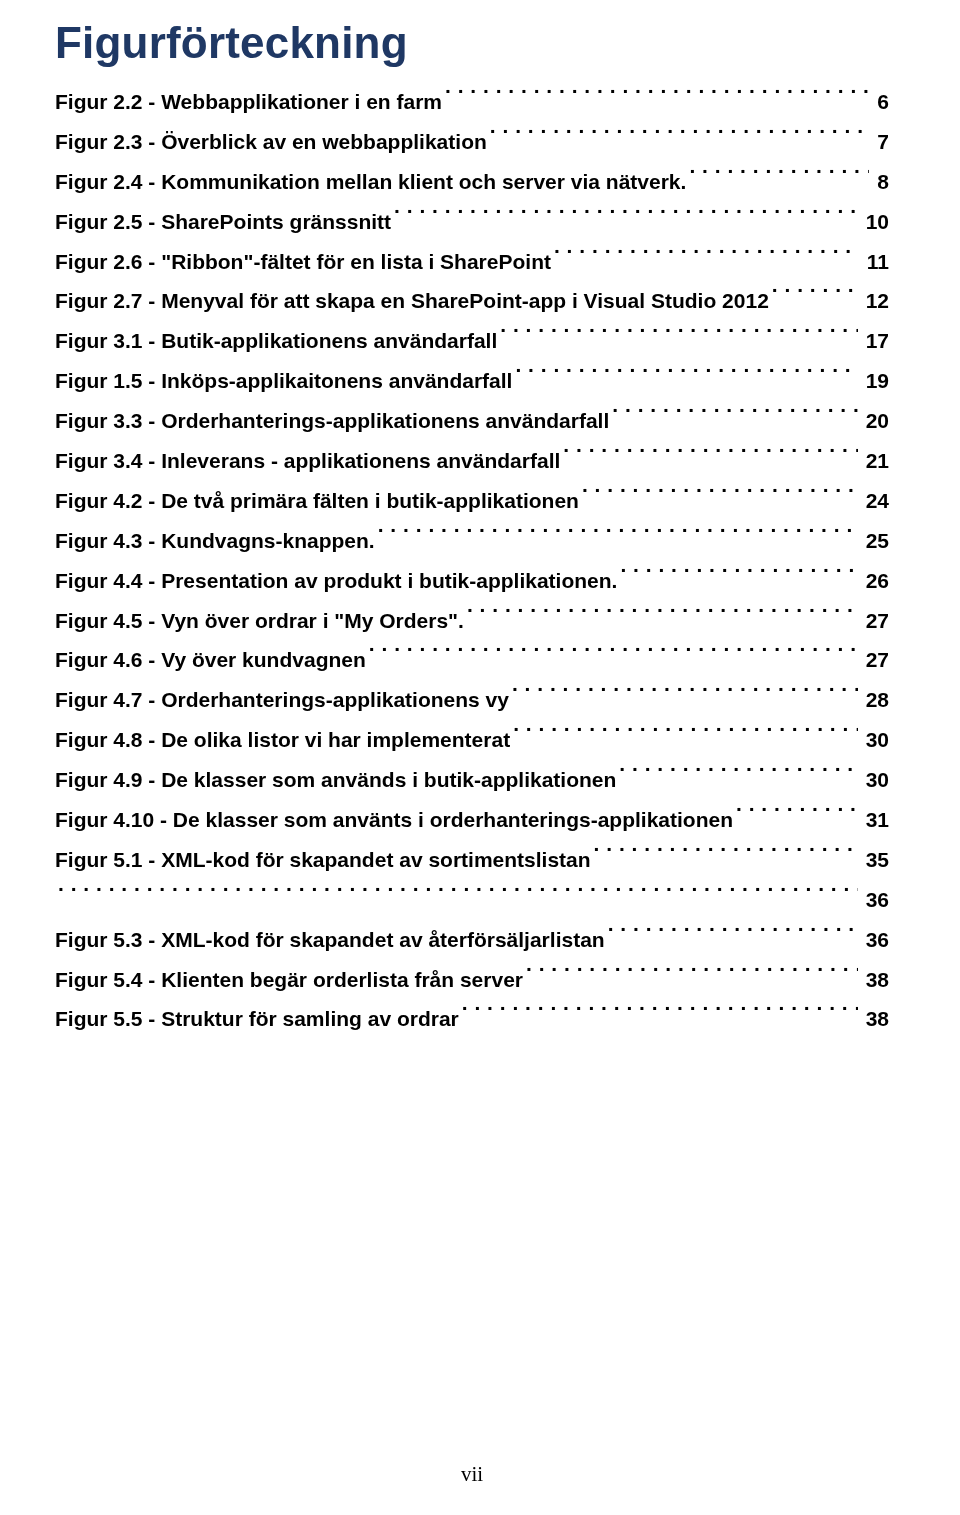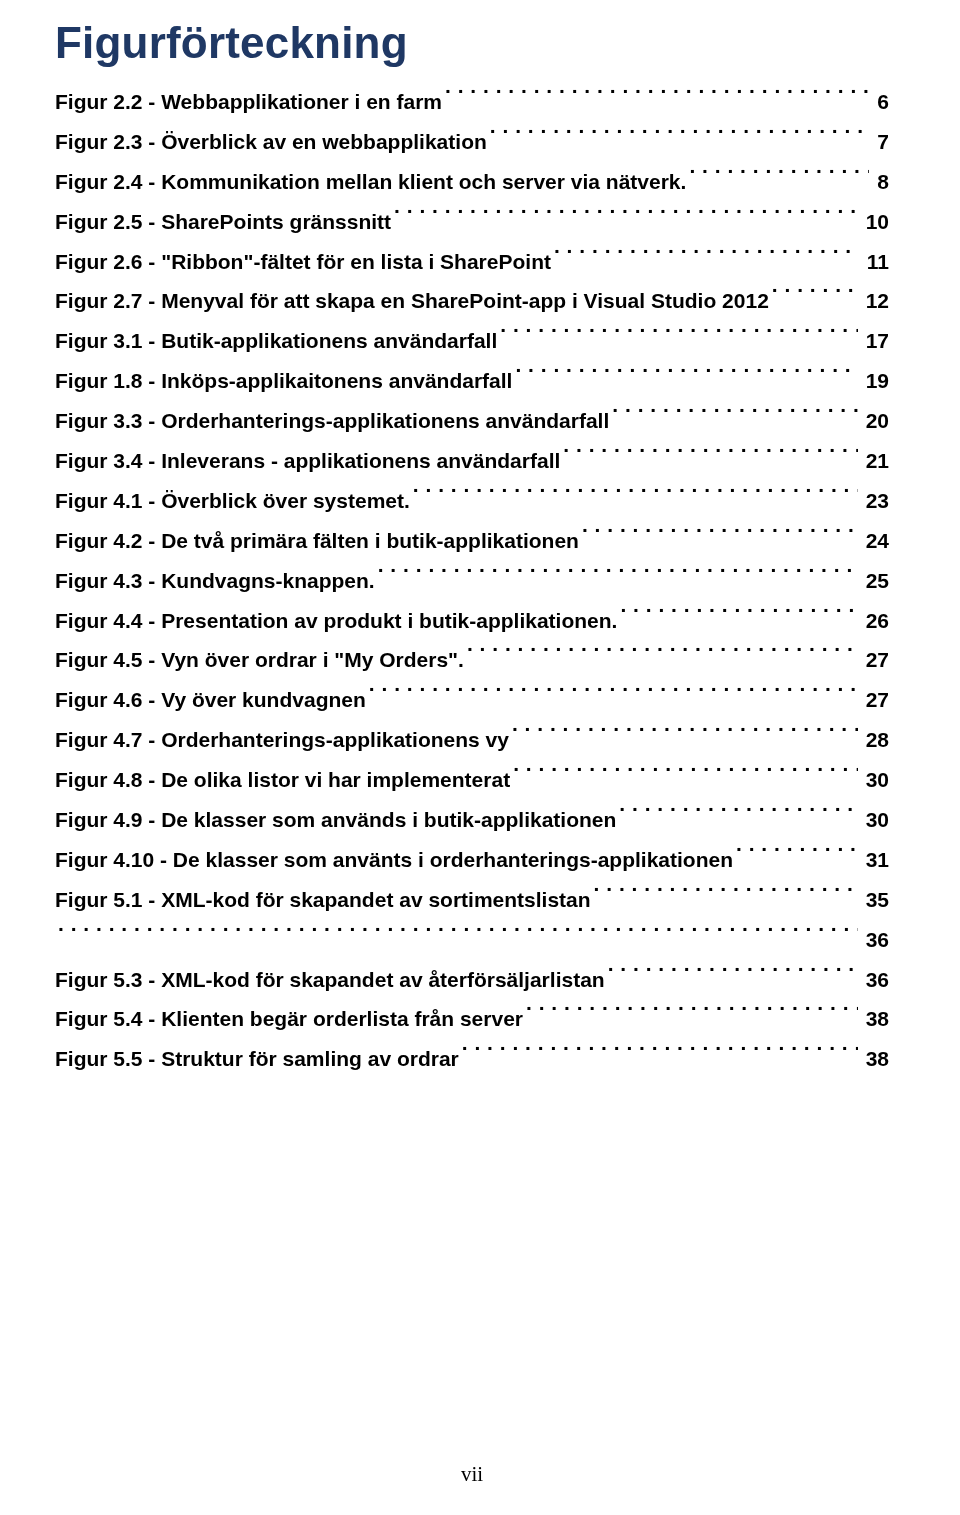--- a/index.html
+++ b/index.html
@@ -107,38 +107,33 @@
         <span class="label">Figur 2.7 - Menyval för att skapa en SharePoint-app i Visual Studio 2012</span>
         <span class="leader"></span>
         <span class="page-num">12</span>
       </div>
       <div class="entry">
         <span class="label">Figur 3.1 - Butik-applikationens användarfall</span>
         <span class="leader"></span>
         <span class="page-num">17</span>
       </div>
       <div class="entry">
-        <span class="label">Figur 1.8 - Inköps-applikaitonens användarfall</span>
+        <span class="label">Figur 1.5 - Inköps-applikaitonens användarfall</span>
         <span class="leader"></span>
         <span class="page-num">19</span>
       </div>
       <div class="entry">
         <span class="label">Figur 3.3 - Orderhanterings-applikationens användarfall</span>
         <span class="leader"></span>
         <span class="page-num">20</span>
       </div>
       <div class="entry">
         <span class="label">Figur 3.4 - Inleverans - applikationens användarfall</span>
         <span class="leader"></span>
         <span class="page-num">21</span>
-      </div>
-      <div class="entry">
-        <span class="label">Figur 4.1 - Överblick över systemet.</span>
-        <span class="leader"></span>
-        <span class="page-num">23</span>
       </div>
       <div class="entry">
         <span class="label">Figur 4.2 - De två primära fälten i butik-applikationen</span>
         <span class="leader"></span>
         <span class="page-num">24</span>
       </div>
       <div class="entry">
         <span class="label">Figur 4.3 - Kundvagns-knappen.</span>
         <span class="leader"></span>
         <span class="page-num">25</span>

